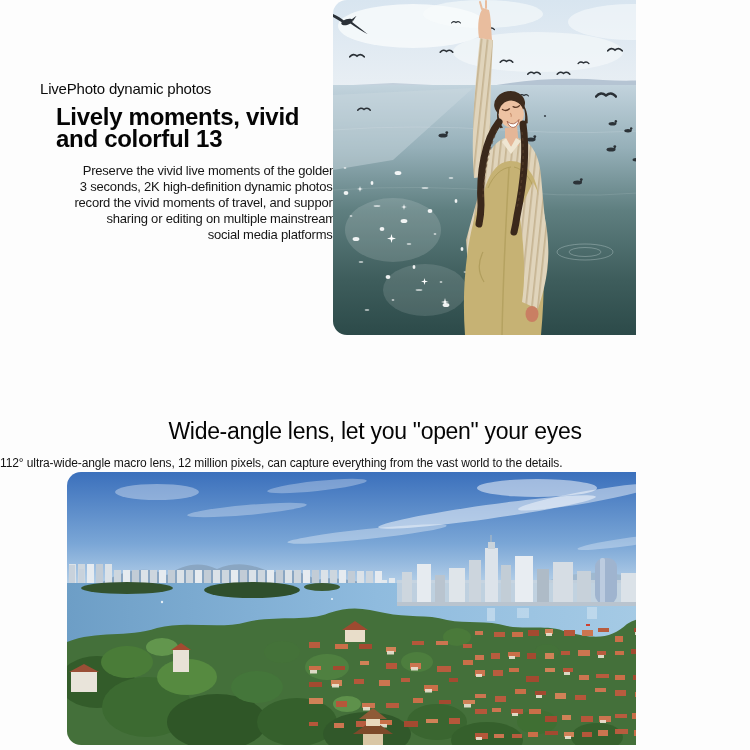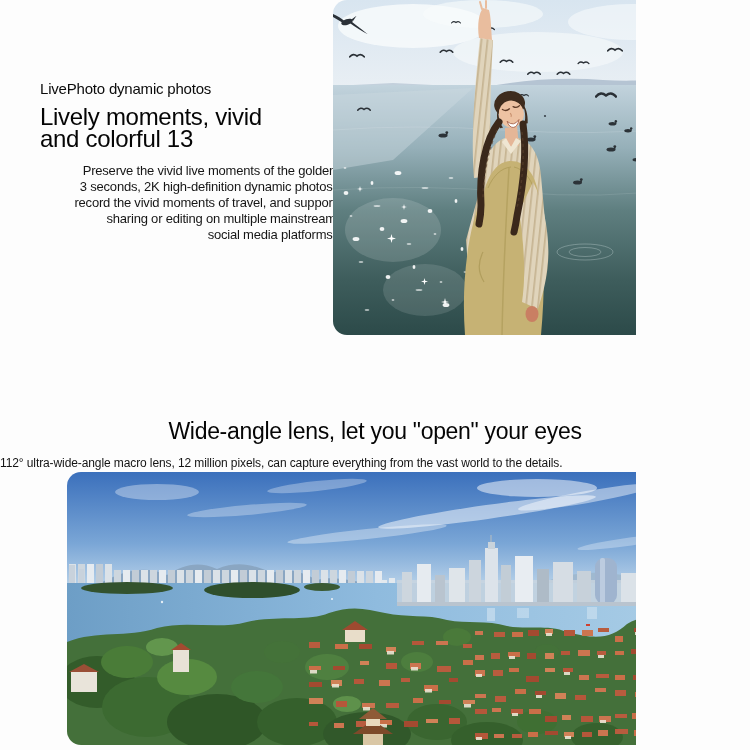--- a/index.html
+++ b/index.html
@@ -1,20 +1,20 @@
 <!DOCTYPE html>
 <html><head>
 <meta charset="utf-8">
 <style>
   html,body{margin:0;padding:0;background:#fdfdfd;}
   .page{position:relative;width:636px;height:750px;background:#fdfdfd;overflow:hidden;
         font-family:"Liberation Sans",sans-serif;color:#0a0a0a;}
   .copy{position:absolute;left:40px;top:81px;width:296px;}
   .eyebrow{font-size:15px;line-height:15px;letter-spacing:-0.2px;color:#0b0b0b;}
-  .headline{margin:10px 0 0;font-size:24px;line-height:22px;font-weight:400;
+  .headline{margin:10px 16px 0;font-size:24px;line-height:22px;font-weight:700;
             letter-spacing:-0.3px;color:#050505;white-space:pre-line;}
   .bodytext{margin:13px 0 0;font-size:13px;line-height:16px;letter-spacing:-0.2px;
             color:#161616;white-space:pre-line;text-align:right;}
   figure{margin:0;position:absolute;overflow:hidden;border-radius:14px;}
   .photo-livephoto{left:333px;top:0;width:350px;height:335px;}
   .photo-wide{left:67px;top:472px;width:619px;height:273px;}
   .wa-heading{position:absolute;top:398px;left:0;width:750px;text-align:center;
               font-size:23px;line-height:28px;font-weight:400;letter-spacing:-0.3px;color:#050505;}
   .wa-sub{position:absolute;top:443px;left:0;width:750px;text-align:left;
           font-size:12px;line-height:16px;letter-spacing:-0.1px;color:#141414;}

